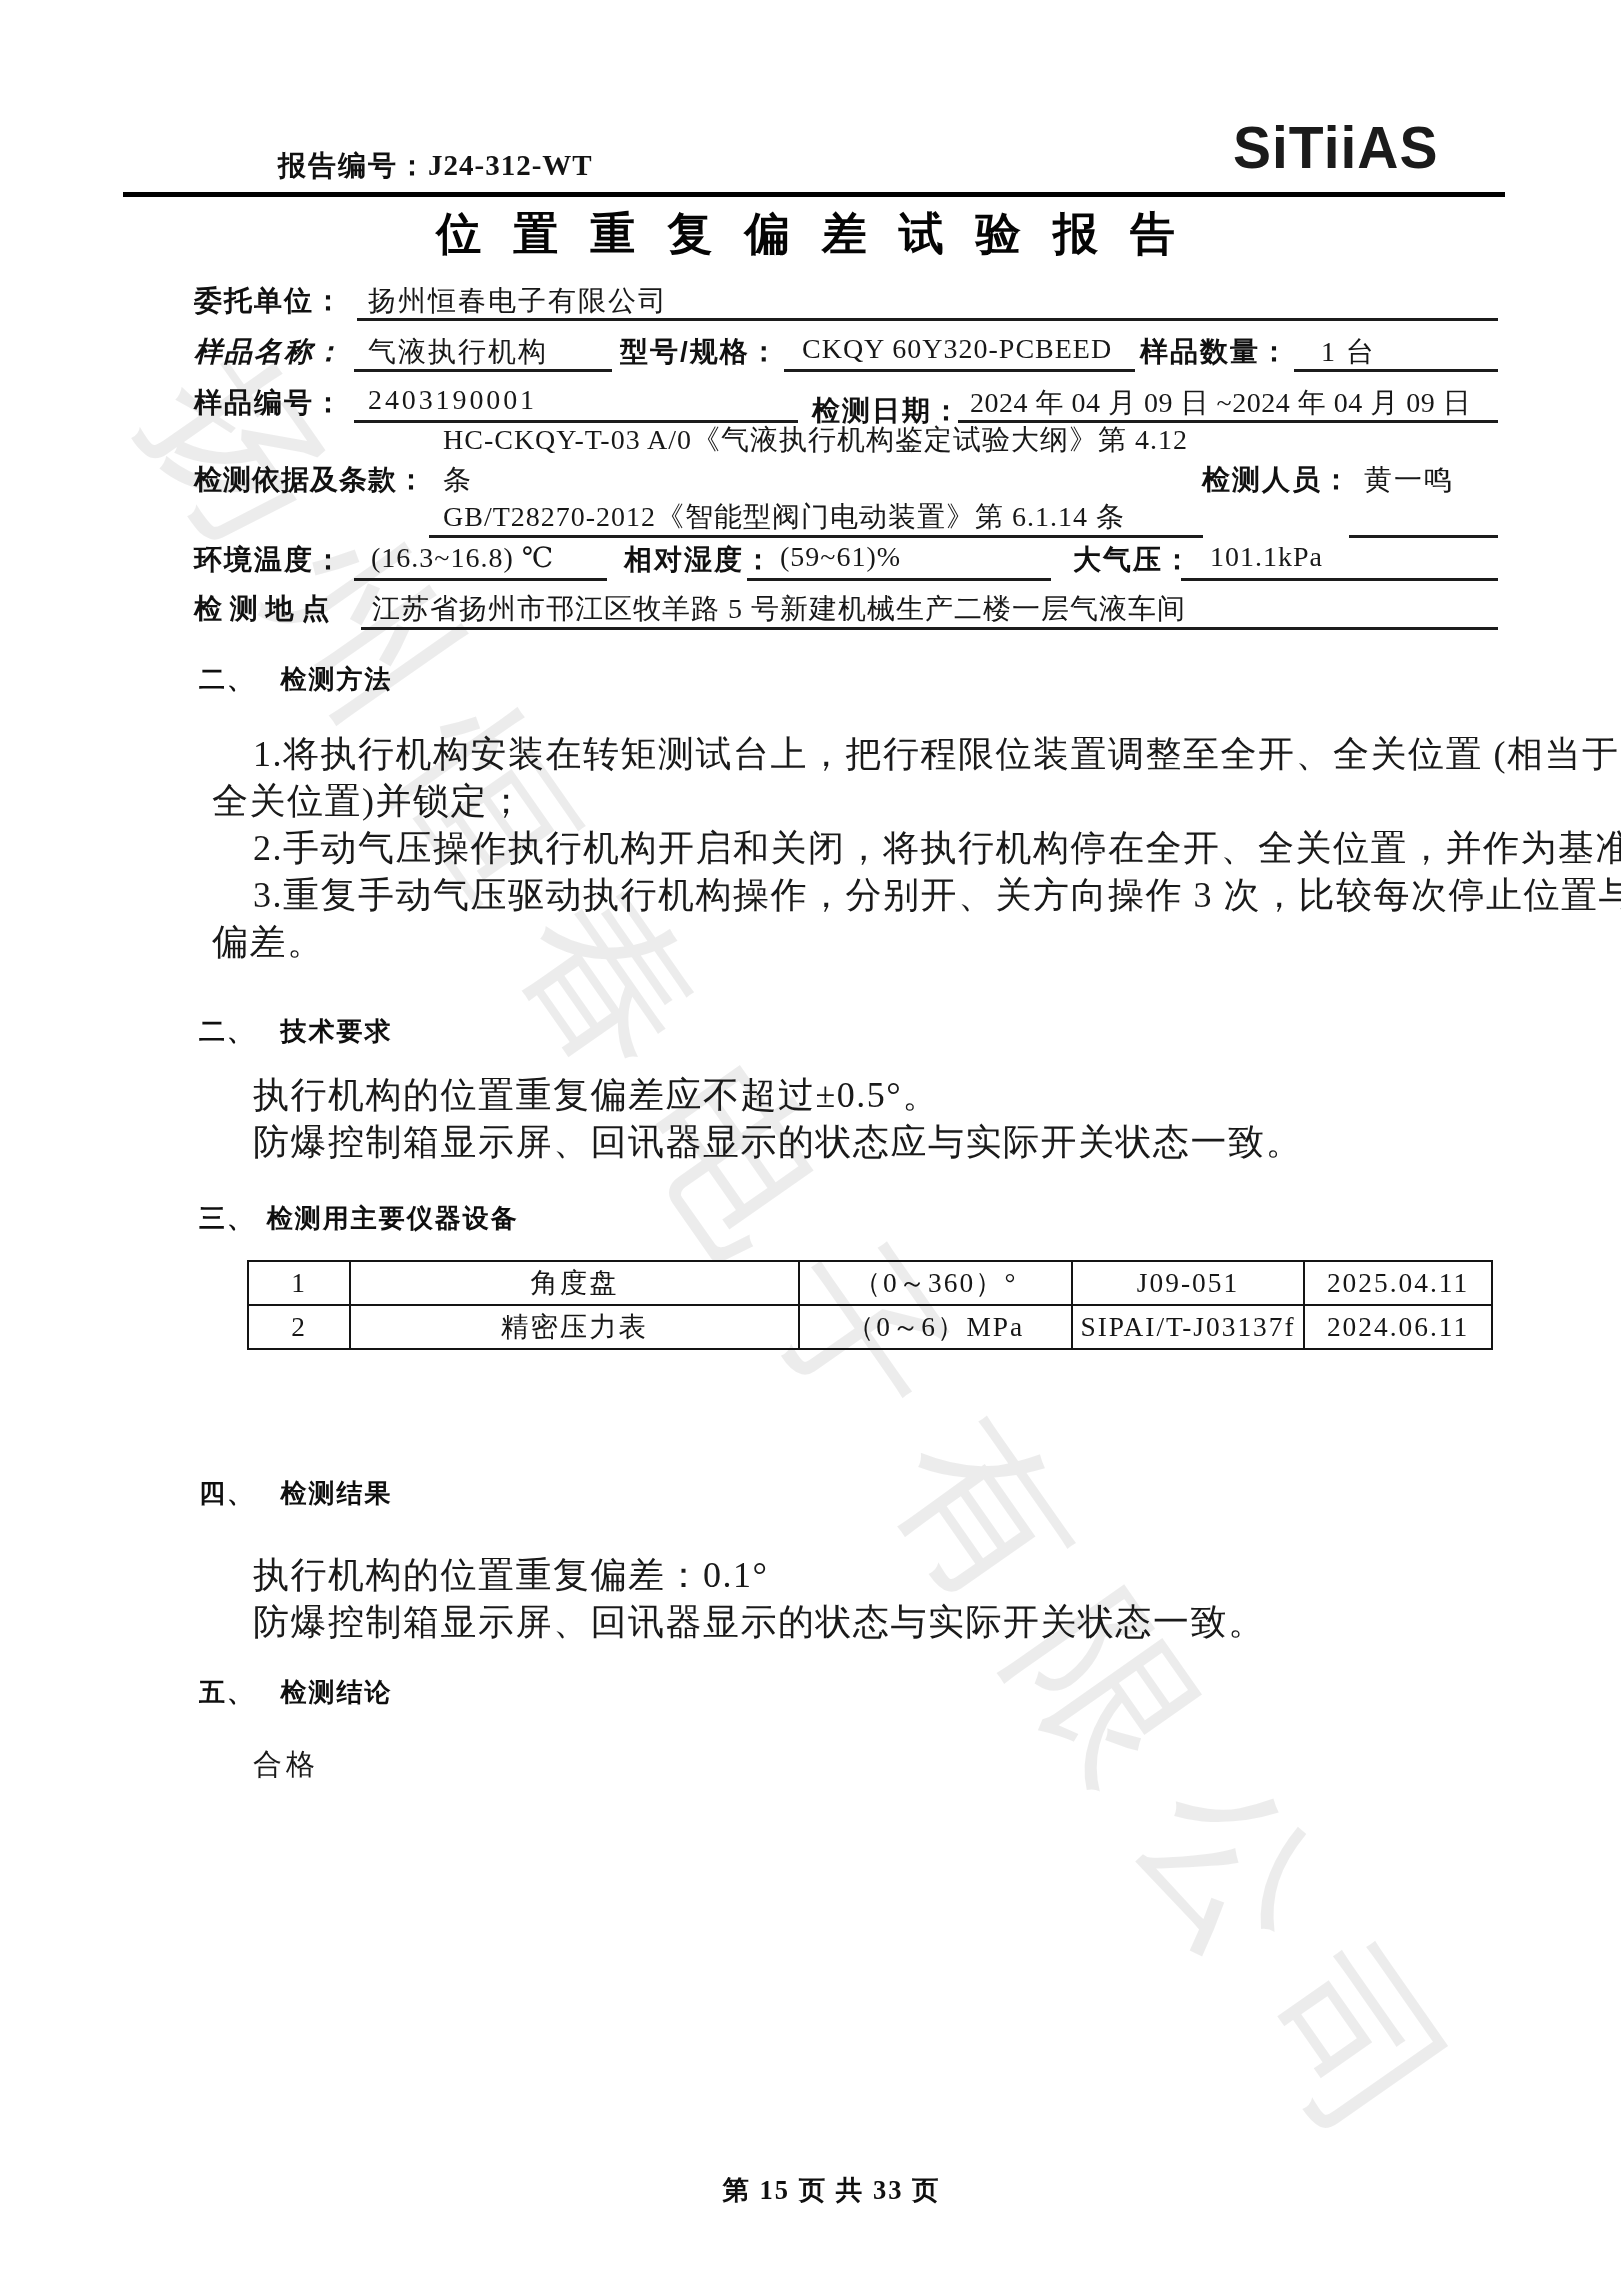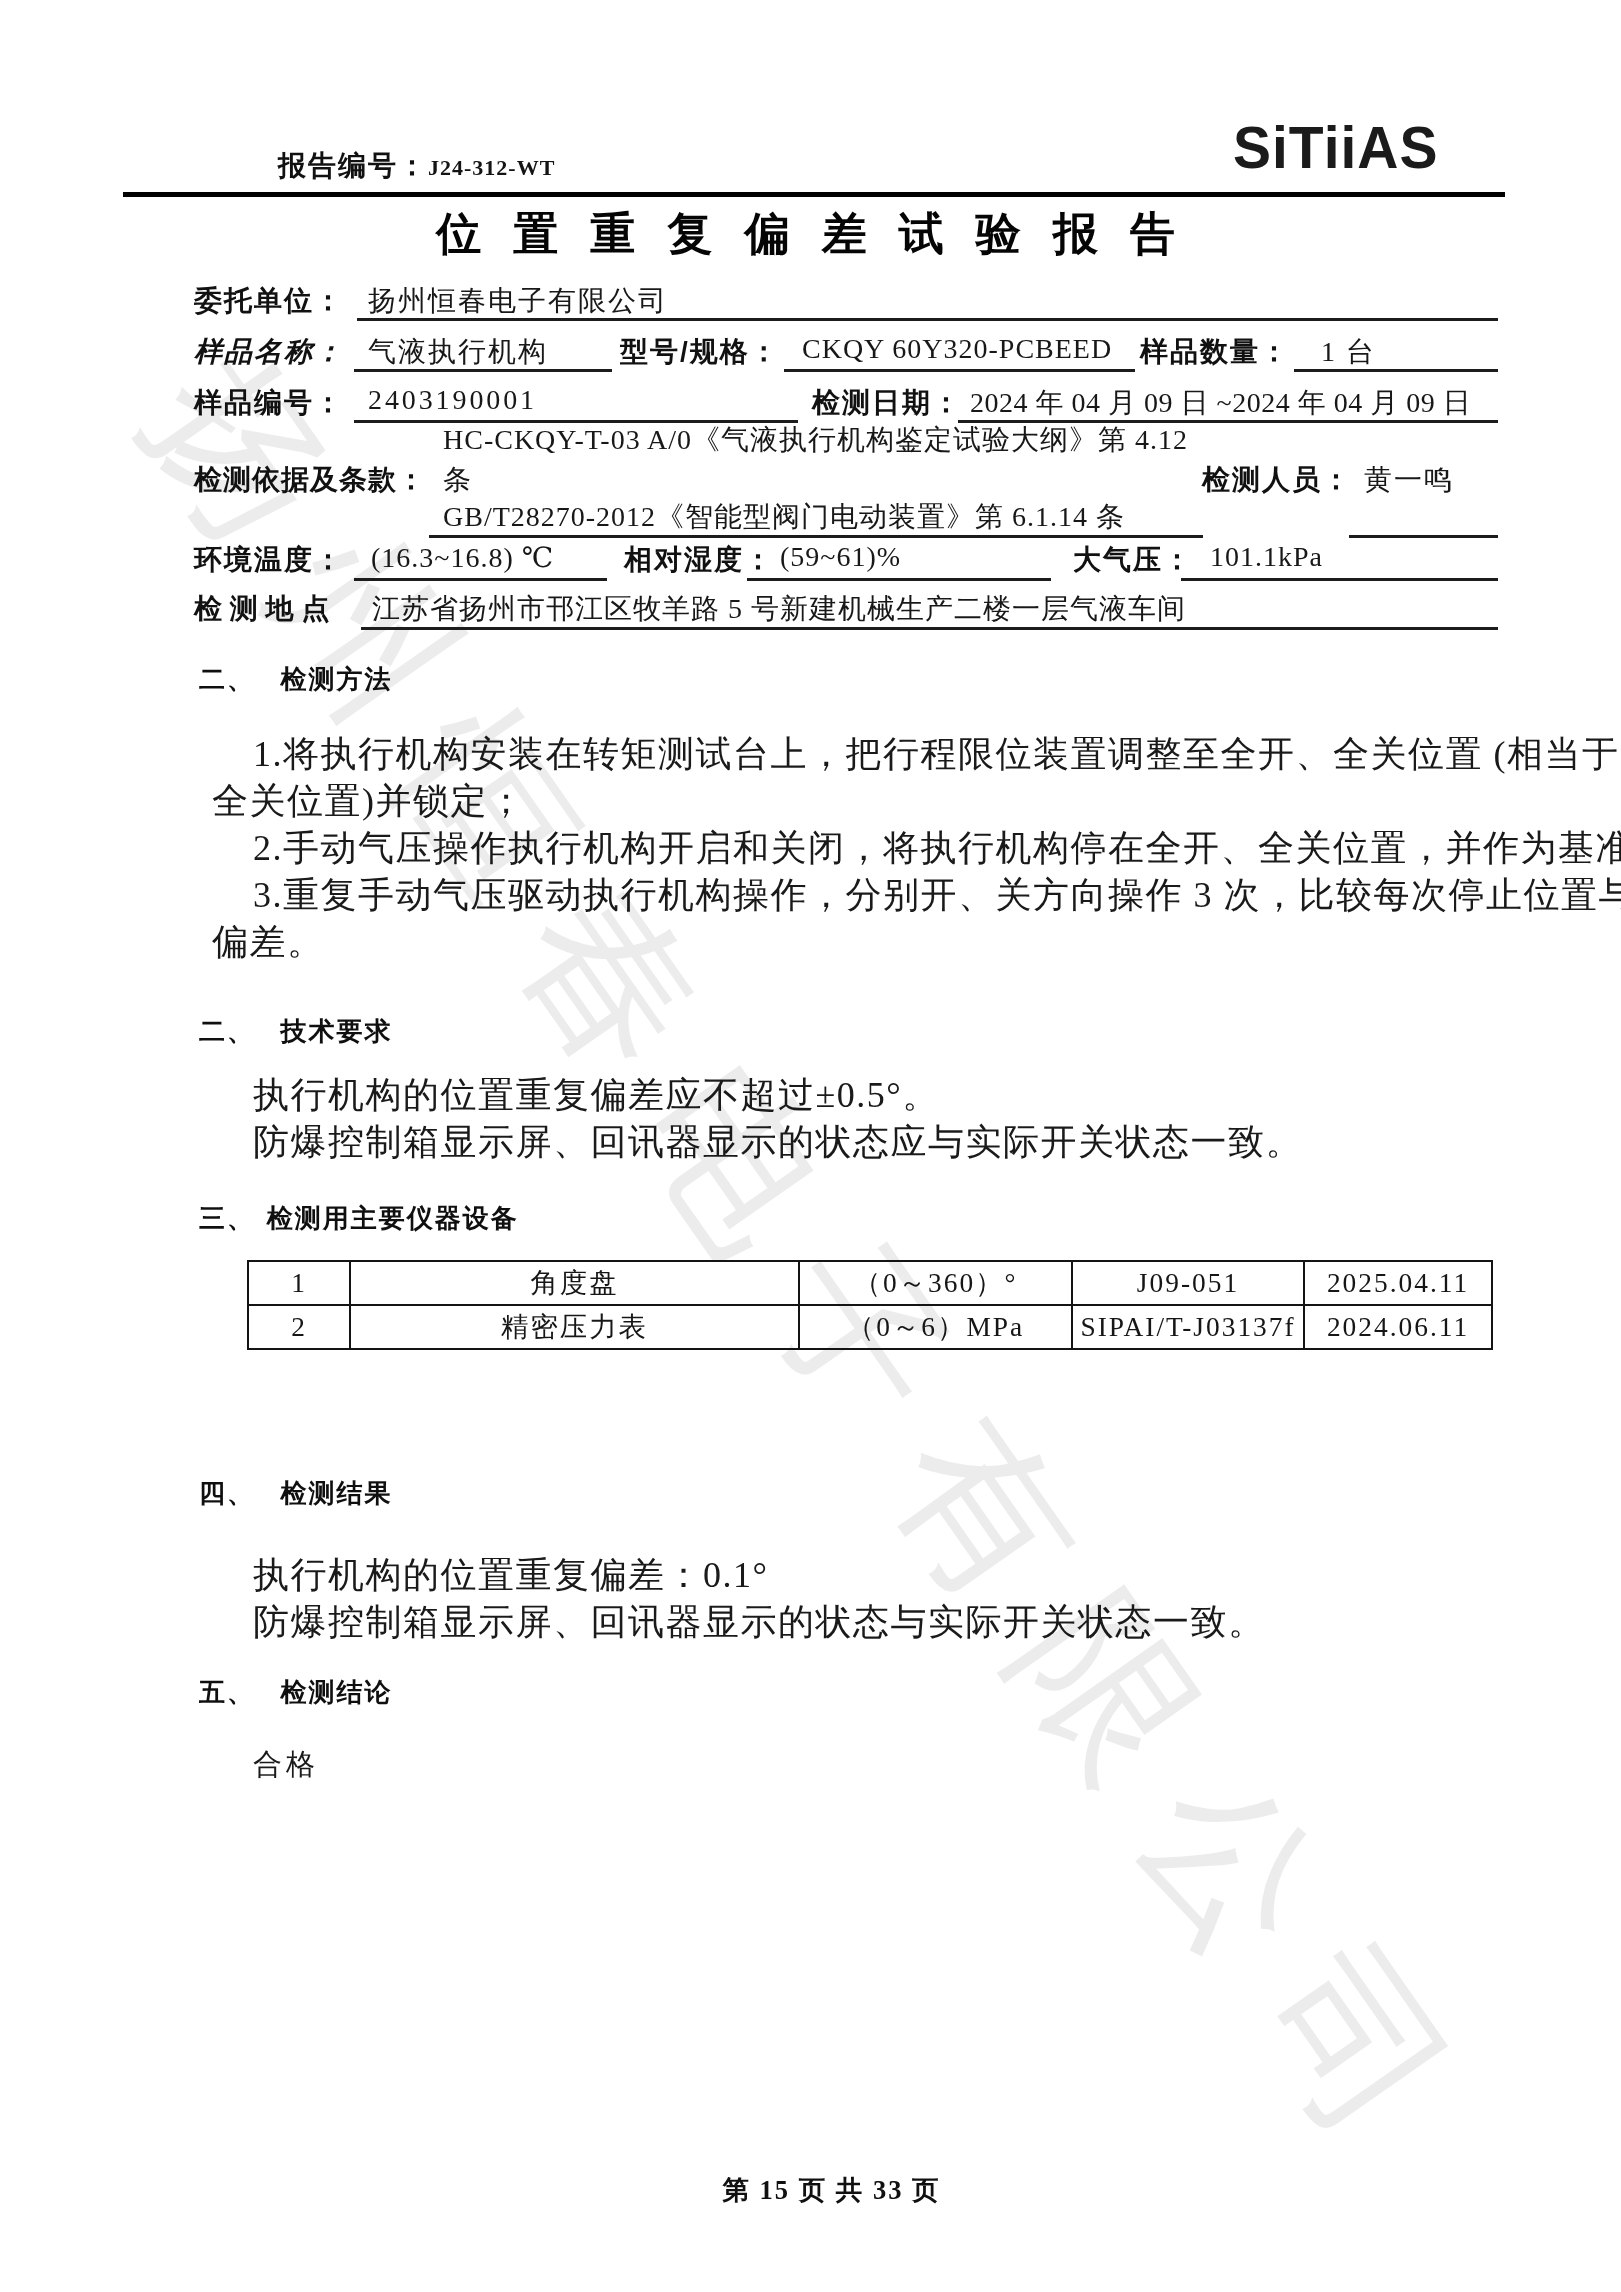--- a/index.html
+++ b/index.html
@@ -28,21 +28,21 @@
     font-weight:bold;font-size:45px;letter-spacing:9.8px;color:#050505;
   }
   .logo{
     position:absolute;left:1233px;top:114px;
     font-family:"Liberation Sans","DejaVu Sans",sans-serif;
     font-weight:900;font-size:57px;letter-spacing:1px;color:#1b1b1b;
     transform:scaleY(1.04);
   }
   .report-no{position:absolute;left:278px;top:147px;font-size:28px;}
   .report-no .lbl{font-size:28px;}
-  .report-no .no-val{font-weight:bold;letter-spacing:1px;font-size:22px;}
+  .report-no .no-val{font-weight:bold;letter-spacing:1px;font-size:29px;}
   .watermark{
     position:absolute;left:284px;top:314px;z-index:0;pointer-events:none;
     transform:rotate(55deg);transform-origin:0 0;
     font-size:172px;letter-spacing:44px;color:rgba(0,0,0,0.075);
     white-space:nowrap;font-family:"Liberation Serif","DejaVu Serif",serif;
   }
   .fg{position:relative;z-index:1;}
   table.equip{
     position:absolute;left:247px;top:1260px;width:1245px;
     border-collapse:collapse;table-layout:fixed;
@@ -88,21 +88,21 @@
     <div class="abs lbl" style="left:620px;top:333px;">型号/规格：</div>
     <div class="abs val" style="left:802px;top:333px;letter-spacing:1px;">CKQY 60Y320-PCBEED</div>
     <div class="ul" style="left:784px;top:369px;width:351px;"></div>
     <div class="abs lbl" style="left:1140px;top:333px;">样品数量：</div>
     <div class="abs val" style="left:1321px;top:333px;">1 台</div>
     <div class="ul" style="left:1294px;top:369px;width:204px;"></div>
 
     <div class="abs lbl" style="left:194px;top:384px;">样品编号：</div>
     <div class="abs val" style="left:368px;top:384px;letter-spacing:2.9px;">2403190001</div>
     <div class="ul" style="left:354px;top:420px;width:444px;"></div>
-    <div class="abs lbl" style="left:812px;top:384px;">检测日期：</div>
+    <div class="abs lbl" style="left:812px;top:392px;">检测日期：</div>
     <div class="abs val" style="left:970px;top:384px;letter-spacing:0.5px;">2024 年 04 月 09 日 ~2024 年 04 月 09 日</div>
     <div class="ul" style="left:958px;top:420px;width:540px;"></div>
 
     <div class="abs val" style="left:443px;top:421px;letter-spacing:1px;">HC-CKQY-T-03 A/0《气液执行机构鉴定试验大纲》第 4.12</div>
     <div class="abs lbl" style="left:194px;top:461px;letter-spacing:1px;">检测依据及条款：</div>
     <div class="abs val" style="left:443px;top:461px;">条</div>
     <div class="abs lbl" style="left:1202px;top:461px;">检测人员：</div>
     <div class="abs val" style="left:1364px;top:461px;">黄一鸣</div>
     <div class="abs val" style="left:443px;top:498px;letter-spacing:1px;">GB/T28270-2012《智能型阀门电动装置》第 6.1.14 条</div>
     <div class="ul" style="left:429px;top:535px;width:774px;"></div>

